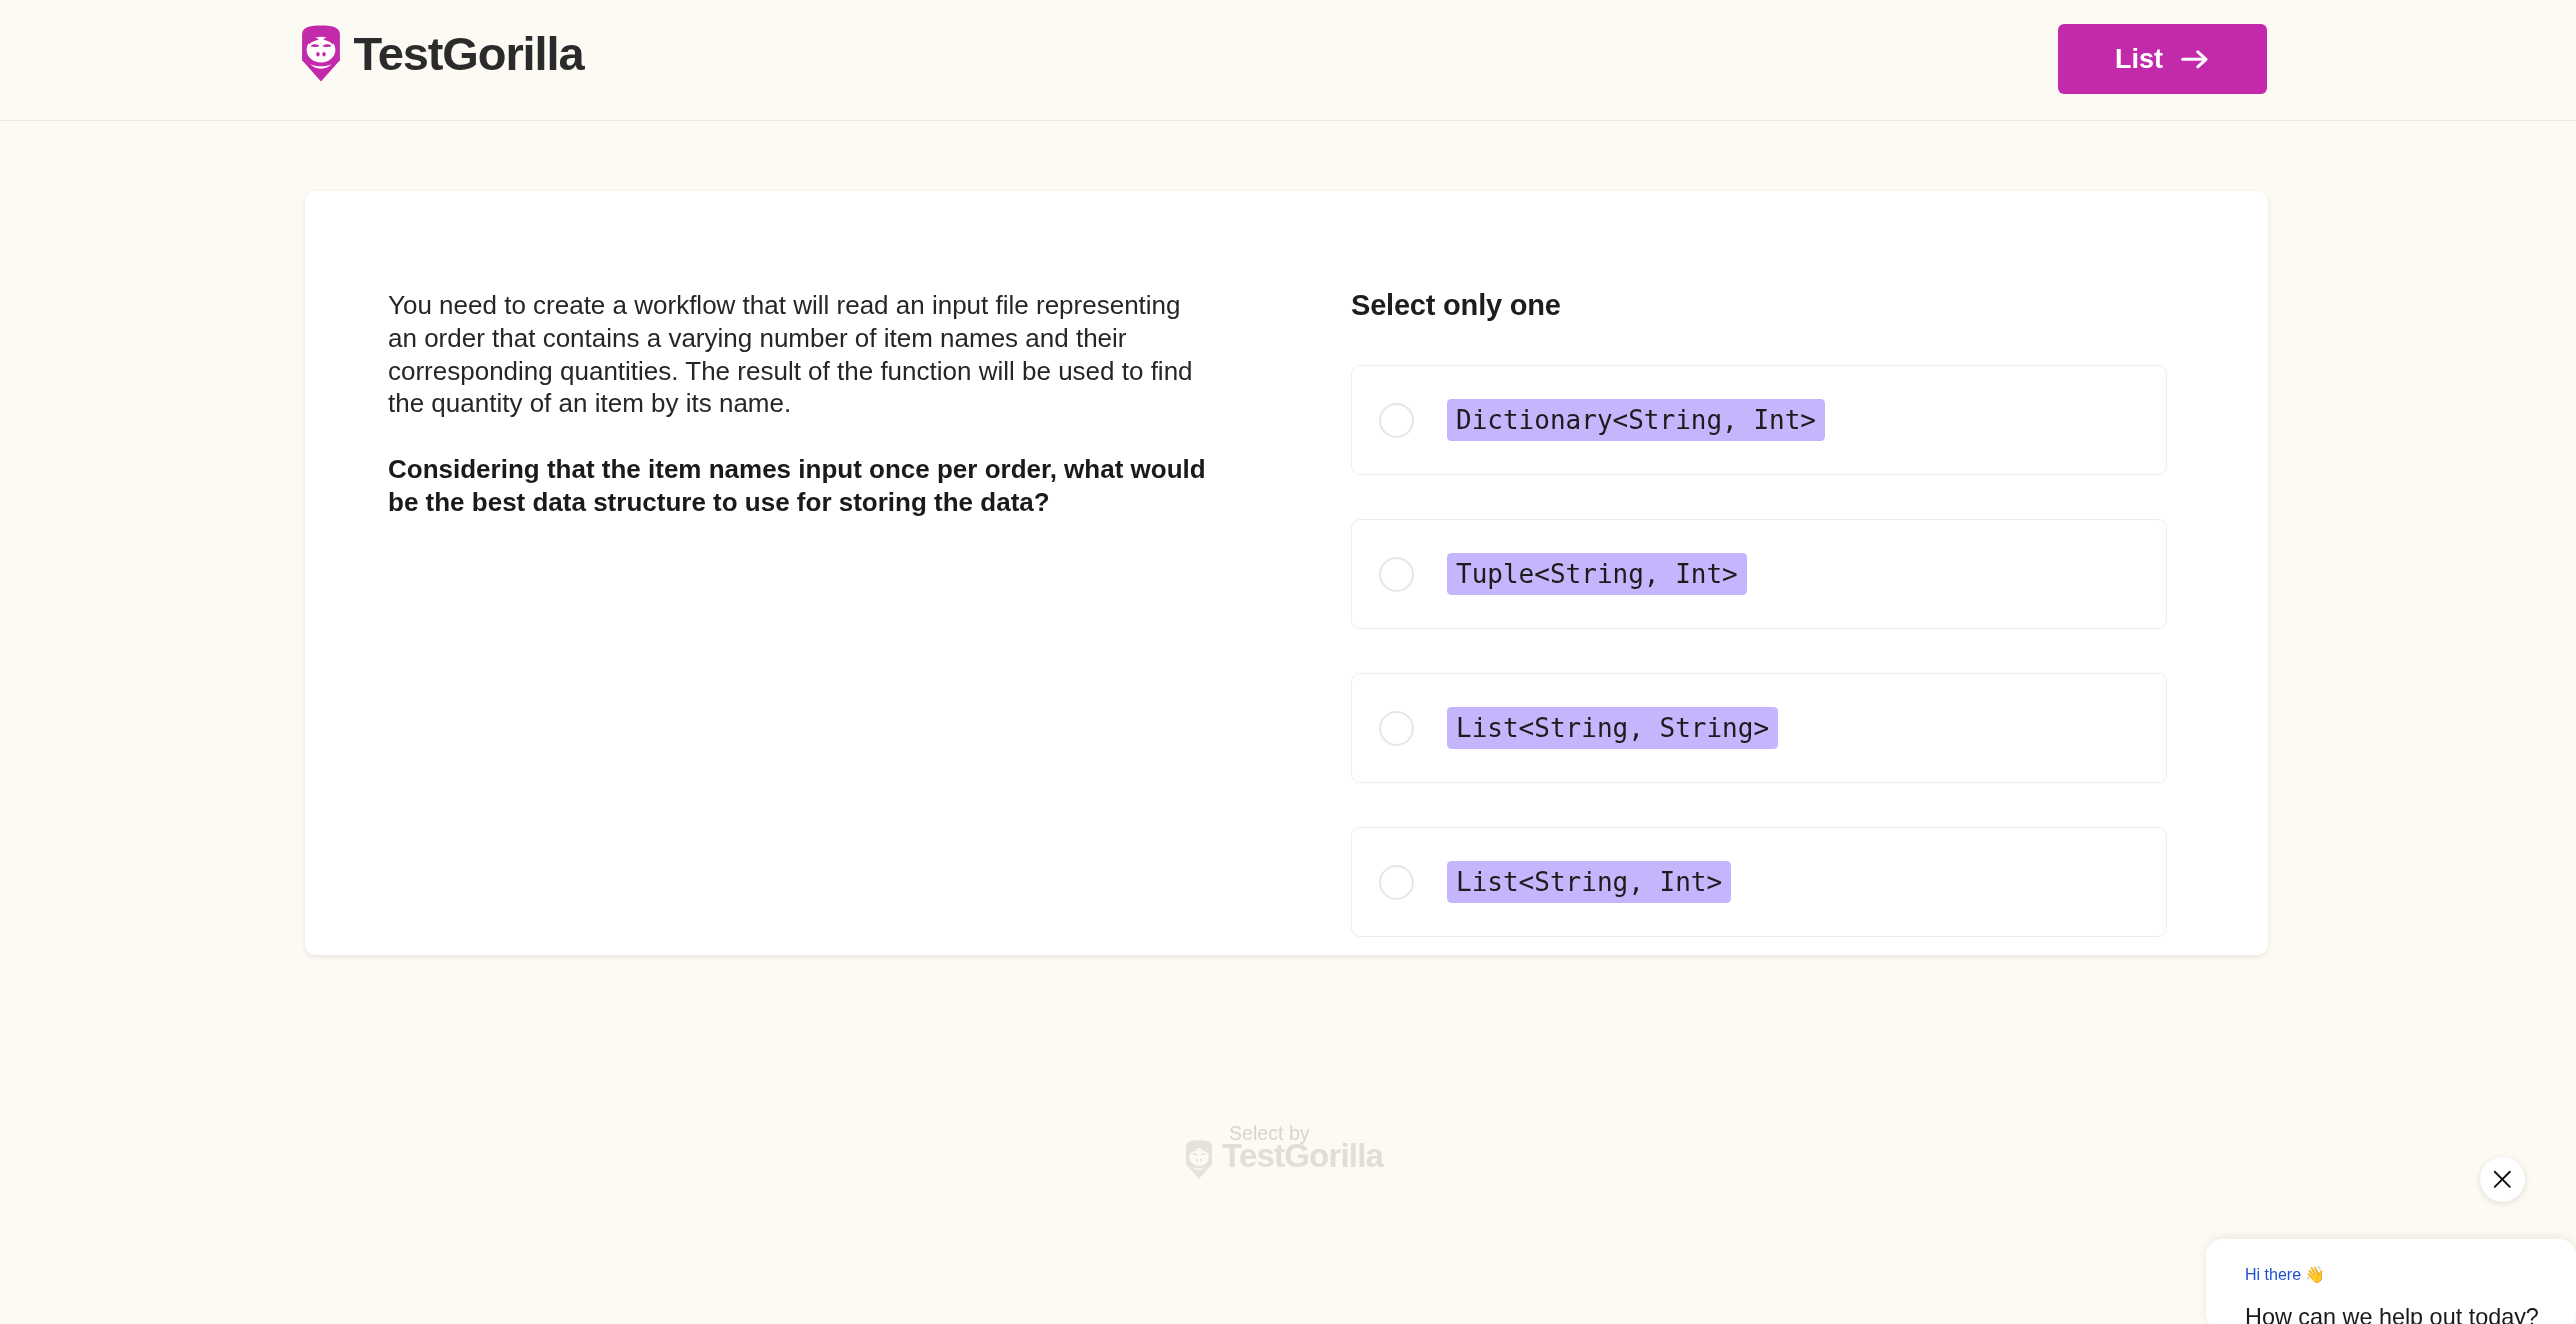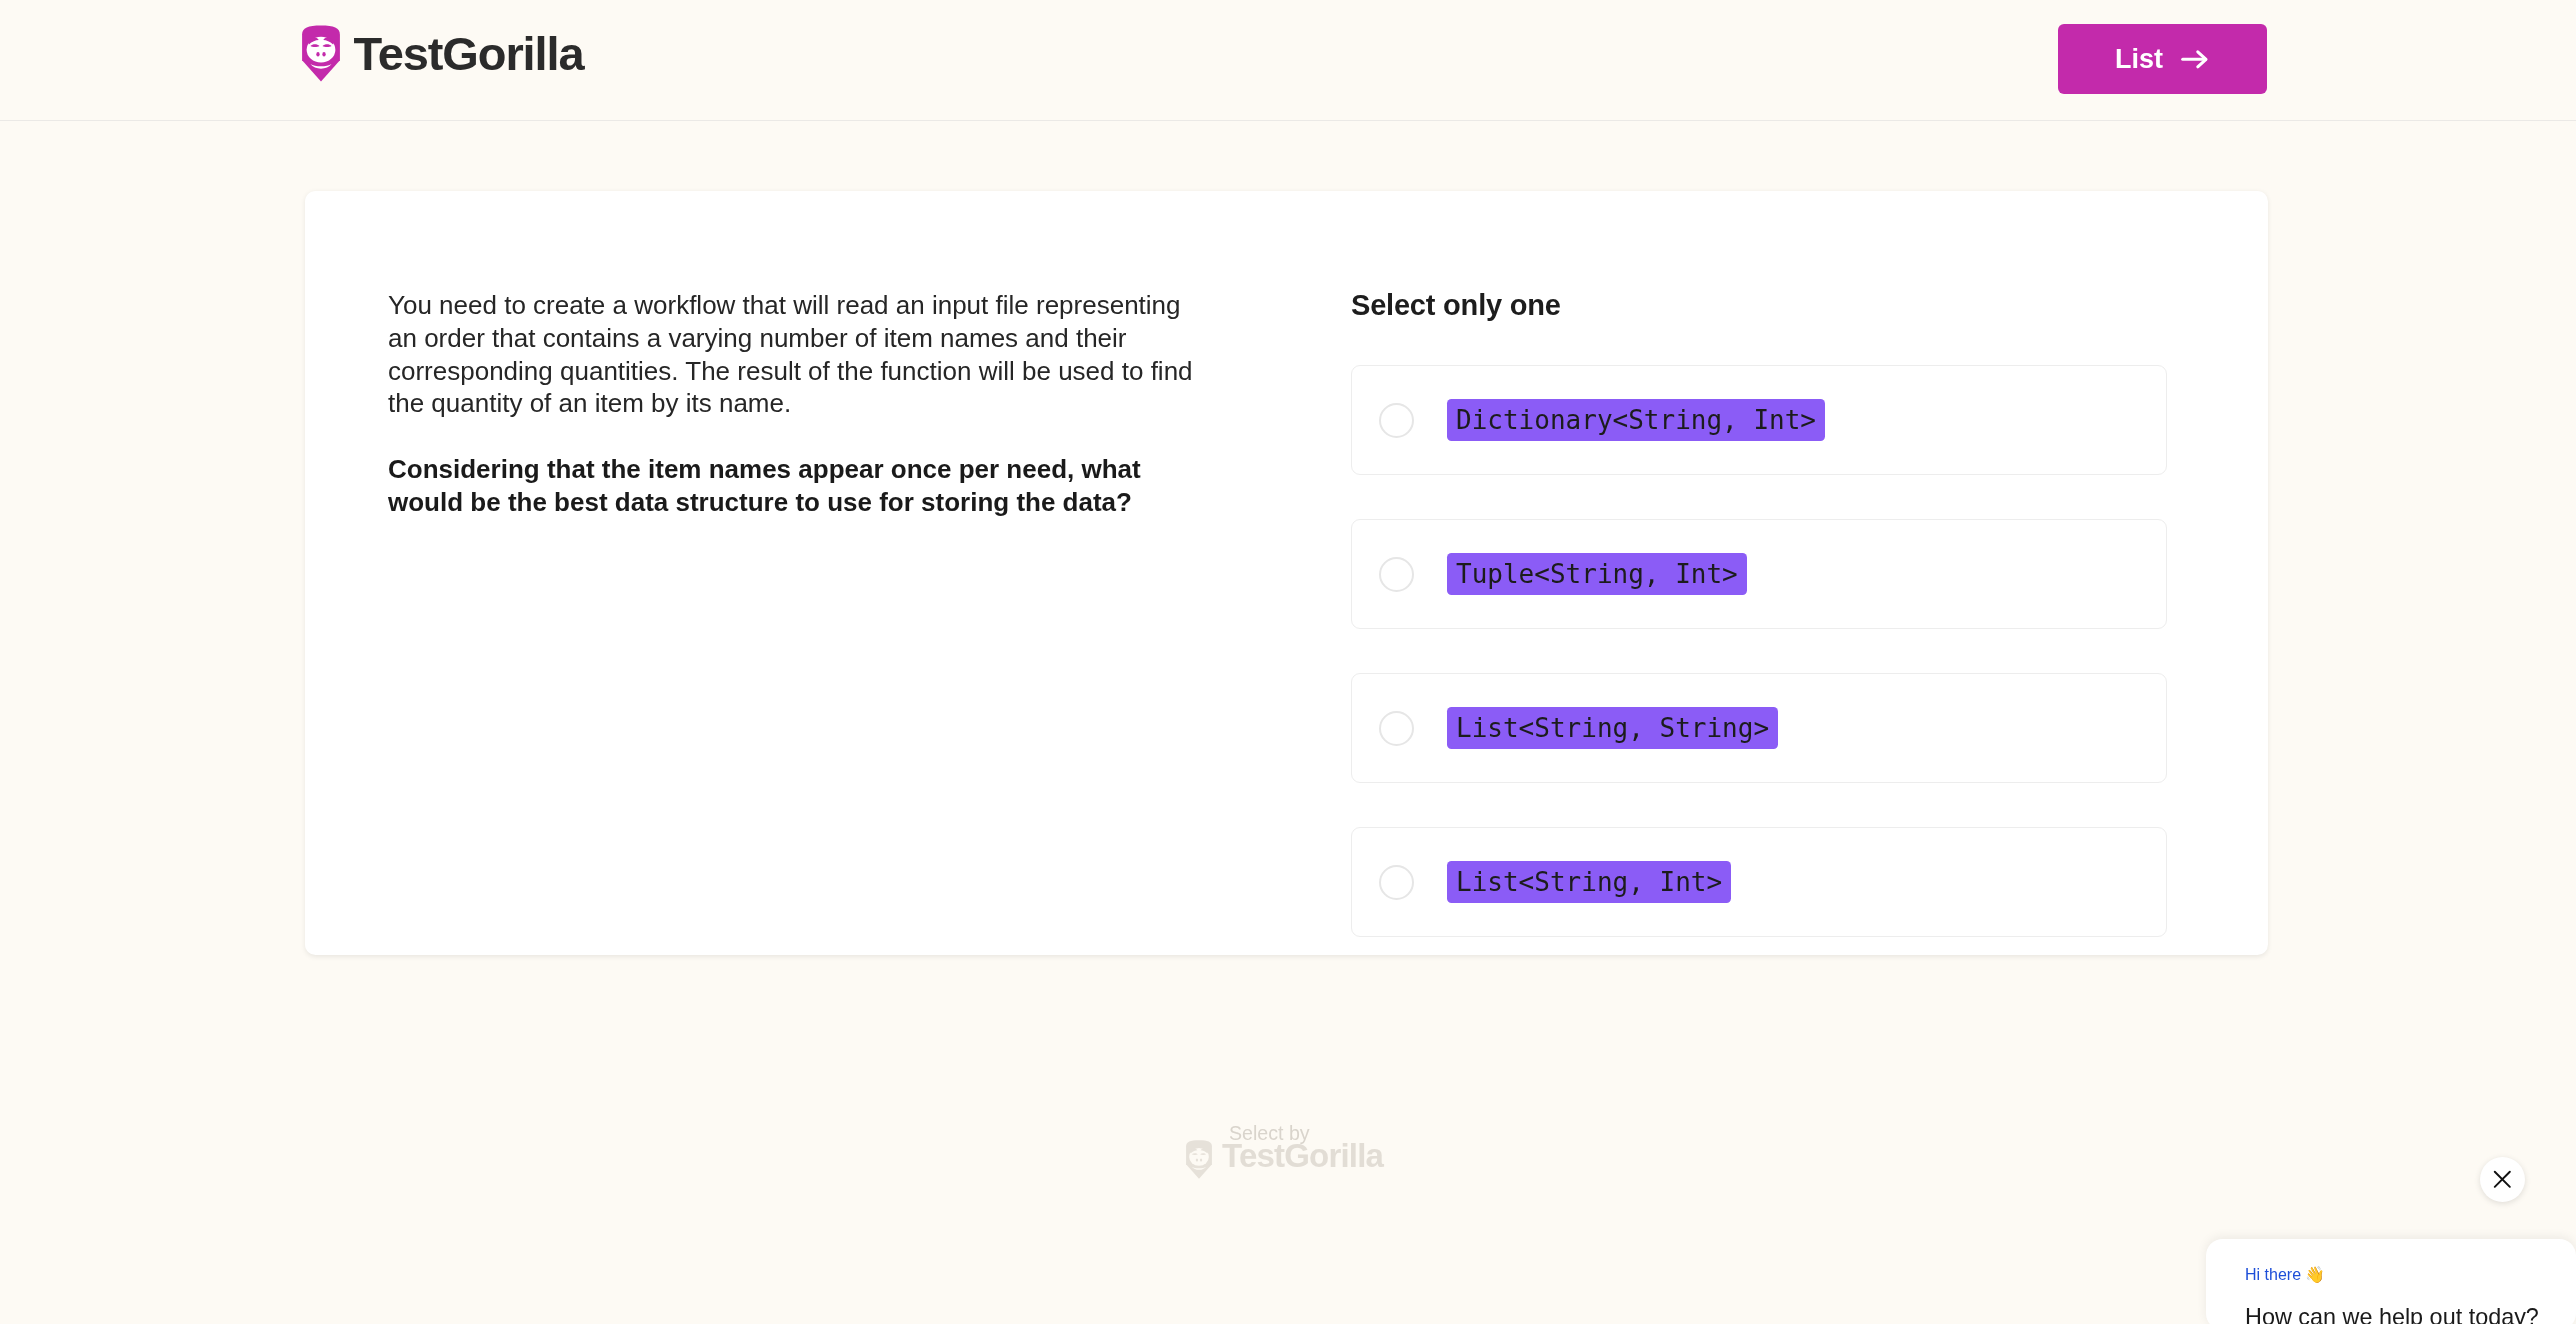--- a/index.html
+++ b/index.html
@@ -71,21 +71,21 @@
   }
   .option:last-child { margin-bottom:4px; }
   .radio {
     width:35px; height:35px; margin-left:27px; margin-right:33px;
     border:2.3px solid #e6e6e6; border-radius:50%;
     background:#ffffff; flex:none;
   }
   .option-code {
     font-family:"DejaVu Sans Mono", monospace;
     font-size:26px; color:#1c1c1c;
-    background:#8b5cf6; border-radius:4.5px;
+    background:#c4b5fd; border-radius:4.5px;
     padding:6px 9px; white-space:pre;text-align:center;
   }
 
   
   .footer {
     position:absolute; left:0; top:1125px; width:2576px;
     display:flex; justify-content:center;
   }
   .footer-lockup { position:relative; width:226px; height:53px; }
   .powered-by {
@@ -149,21 +149,21 @@
     </svg>
   </button>
 
 </div>
 
 <div class="question-card">
   <div class="card-inner">
 
     <div class="prompt-col">
       <p class="prompt-body">You need to create a workflow that will read an input file representing an order that contains a varying number of item names and their corresponding quantities. The result of the function will be used to find the quantity of an item by its name.</p>
-      <p class="prompt-question">Considering that the item names appear once per need, what would be the best data structure to use for storing the data?</p>
+      <p class="prompt-question">Considering that the item names input once per order, what would be the best data structure to use for storing the data?</p>
     </div>
 
     <div class="answers-col">
       <div class="answers-title">Select only one</div>
 
       <div class="option">
         <span class="radio"></span>
         <span class="option-code">Dictionary&lt;String, Int&gt;</span>
       </div>
 

